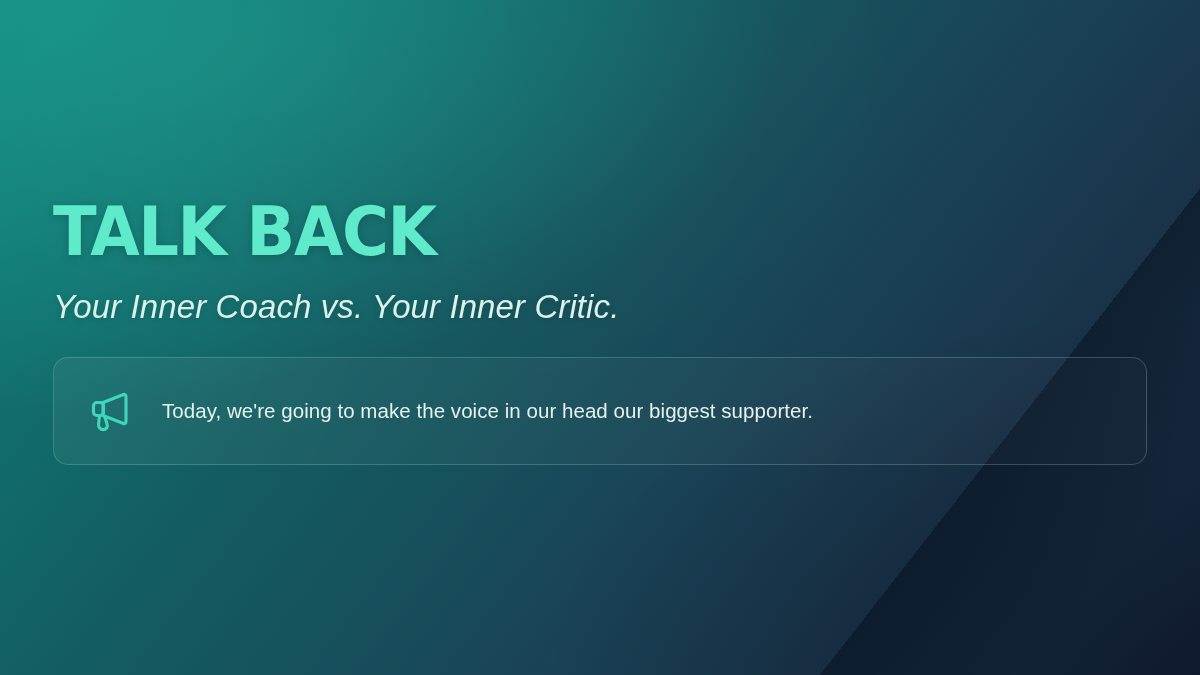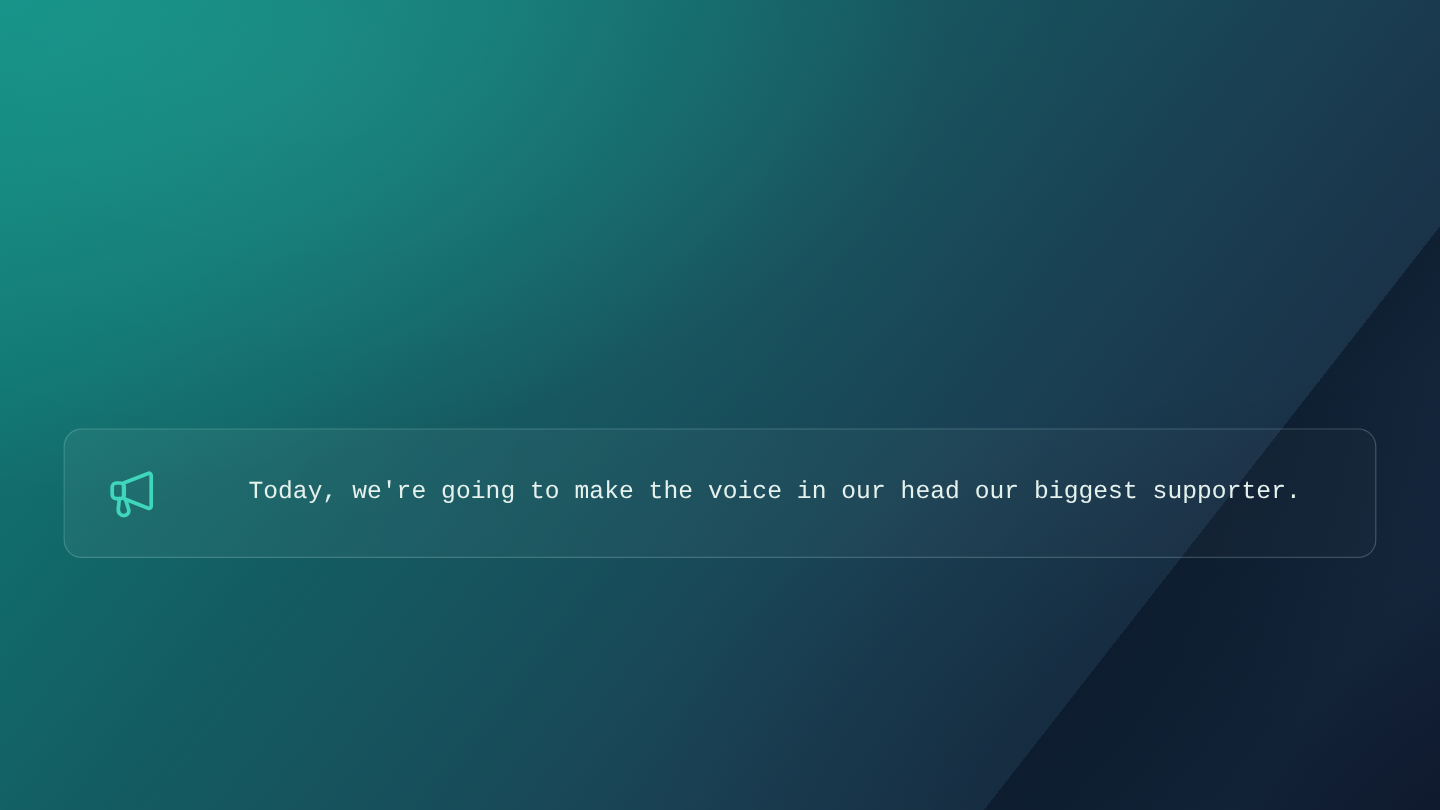--- a/index.html
+++ b/index.html
@@ -100,34 +100,37 @@
   }
 
   .callout-icon {
     flex: 0 0 auto;
     width: 48px;
     height: 48px;
     display: block;
   }
 
   .callout-text {
-    font-family: Liberation Mono, monospace;
+    font-family: Liberation Sans, sans-serif;
     font-size: 20.5px;
     line-height: 28px;
     color: #e4f1ed;
     letter-spacing: 0.05px;
     white-space: nowrap;
-    margin-left: 45px;
   }
 </style>
 </head>
 <body>
 
 <div class="slide">
 
+  <div class="content">
+    <h1 class="title">TALK BACK</h1>
+    <p class="subtitle">Your Inner Coach vs. Your Inner Critic.</p>
+  </div>
 
   <div class="callout-card">
     <svg class="callout-icon" viewBox="0 0 48 48" fill="none">
 
       <path d="M17 15.5 L37.5 7.5 C38.9 7 40 8 40 9.4 L40 34.6 C40 36 38.9 37 37.5 36.5 L17 28.5 Z" stroke="#3fd6bb" stroke-width="3.1" stroke-linejoin="round" stroke-linecap="round"></path>
 
       <rect x="7.5" y="15.5" width="10" height="13" rx="3.4" stroke="#3fd6bb" stroke-width="3.1"></rect>
 
       <path d="M13.5 28.5 L12.6 36.8 C12.2 40.2 14.3 42.6 17.2 42.6 C20.1 42.6 22 40.2 21.1 37.2 L18.8 29.8" stroke="#3fd6bb" stroke-width="3.1" stroke-linejoin="round" stroke-linecap="round"></path>
     </svg>

